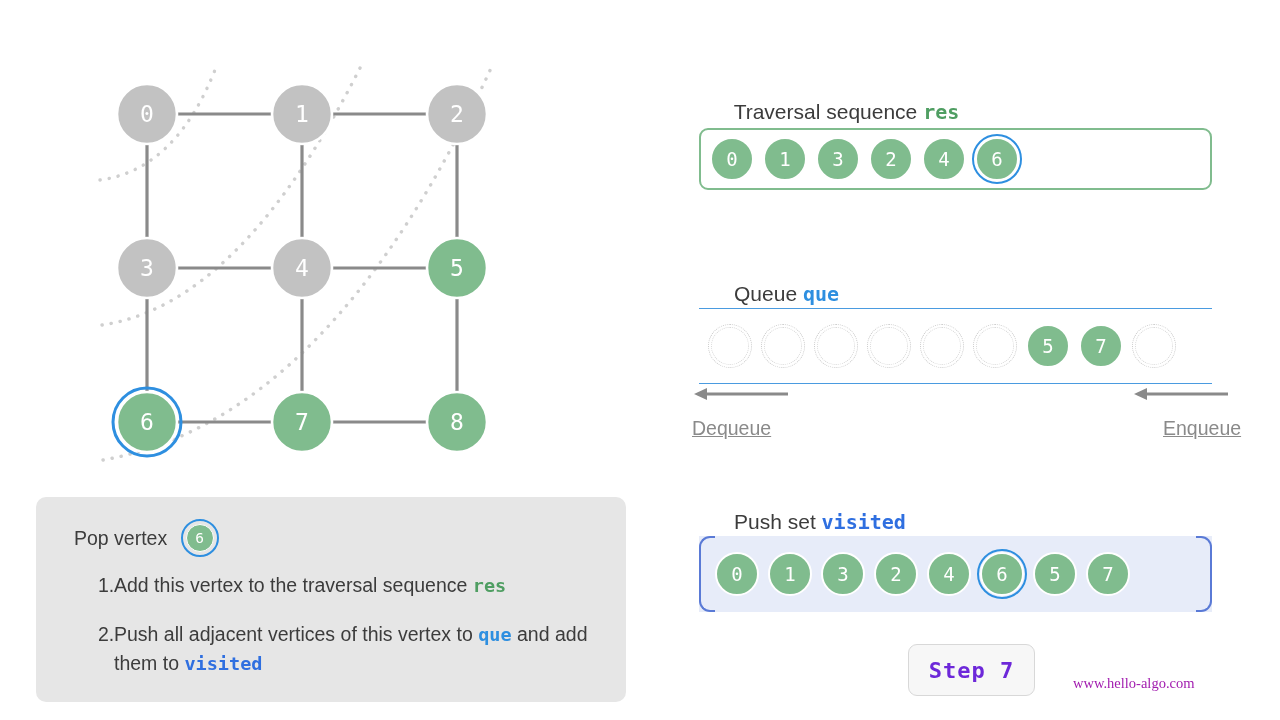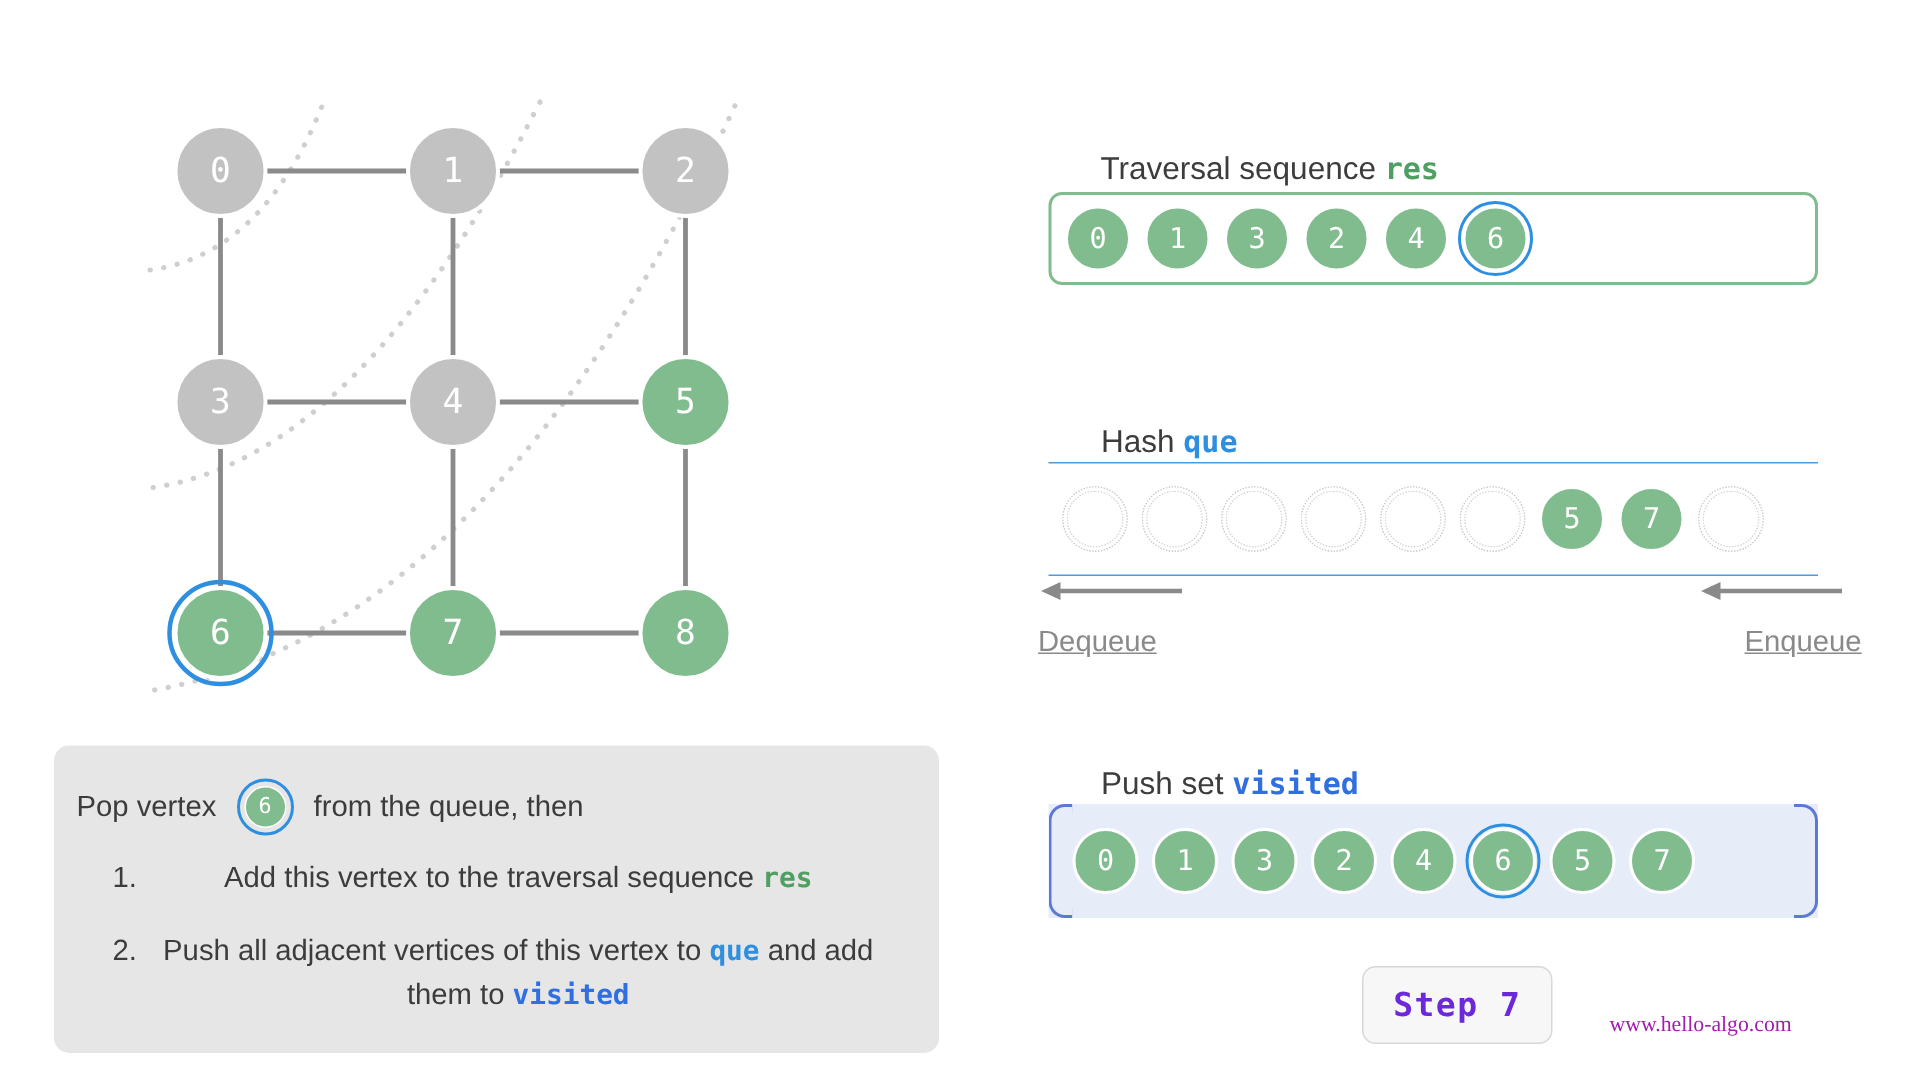--- a/index.html
+++ b/index.html
@@ -30,22 +30,21 @@
   #graph-svg { display: block; }
 
   
   #explanation-box {
     position: absolute;
     left: 36px; top: 497px;
     width: 590px;
     box-sizing: border-box;
     background: #e6e6e6;
     border-radius: 10px;
-    padding: 22px 26px 24px 15px;
-    text-align: center;
+    padding: 22px 26px 24px 38px;
   }
   .expl-line1 {
     font-size: 19.5px;
     line-height: 30px;
     color: #3c3c3c;
     display: flex;
     align-items: center;
     white-space: pre;
   }
   .inline-node {
@@ -356,21 +355,21 @@
     </svg>
   </div>
 
   <div id="explanation-box">
     <div class="expl-line1">
       <span>Pop vertex</span><span>&nbsp;</span>
       <span class="inline-node">
         <span class="ring-outer"></span>
         <span class="ring-fill">6</span>
       </span>
-      <span>&nbsp;</span><span>from the queue, then</span>
+      <span>&nbsp;</span>
     </div>
     <ol class="expl-list">
       <li><span>Add this vertex to the traversal sequence </span><span class="code-green">res</span></li>
       <li><span>Push all adjacent vertices of this vertex to </span><span class="code-blue-lt">que</span><span> and add them to </span><span class="code-blue">visited</span></li>
     </ol>
   </div>
 
   <div id="right-panel">
 
     <div class="section-title" style="left:27px; top:76px;">
@@ -391,21 +390,21 @@
         </div>
         <div class="token">
           <div class="fill">4</div>
         </div>
         <div class="token highlight">
           <div class="fill">6</div>
         </div>
       </div>
 
     <div class="section-title" style="left:27px; top:258px;">
-      <span>Hash </span><span class="mono-blue-lt">que</span>
+      <span>Queue </span><span class="mono-blue-lt">que</span>
     </div>
     <div id="queue-wrap">
       <div class="qline top"></div>
       <div id="queue-slots">
           <div class="token empty">
             <div class="fill"></div>
           </div>
           <div class="token empty">
             <div class="fill"></div>
           </div>

